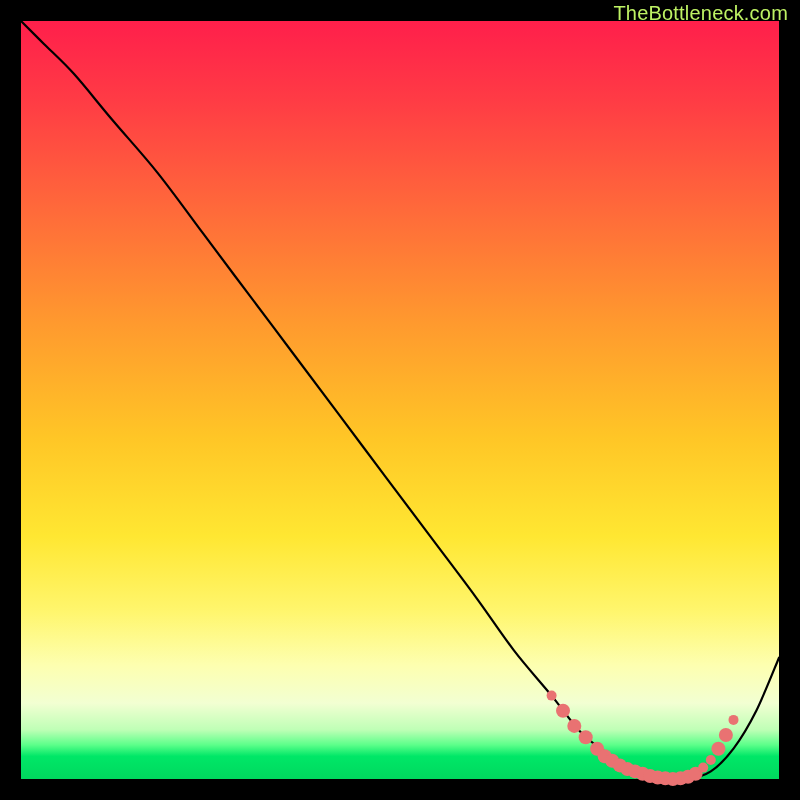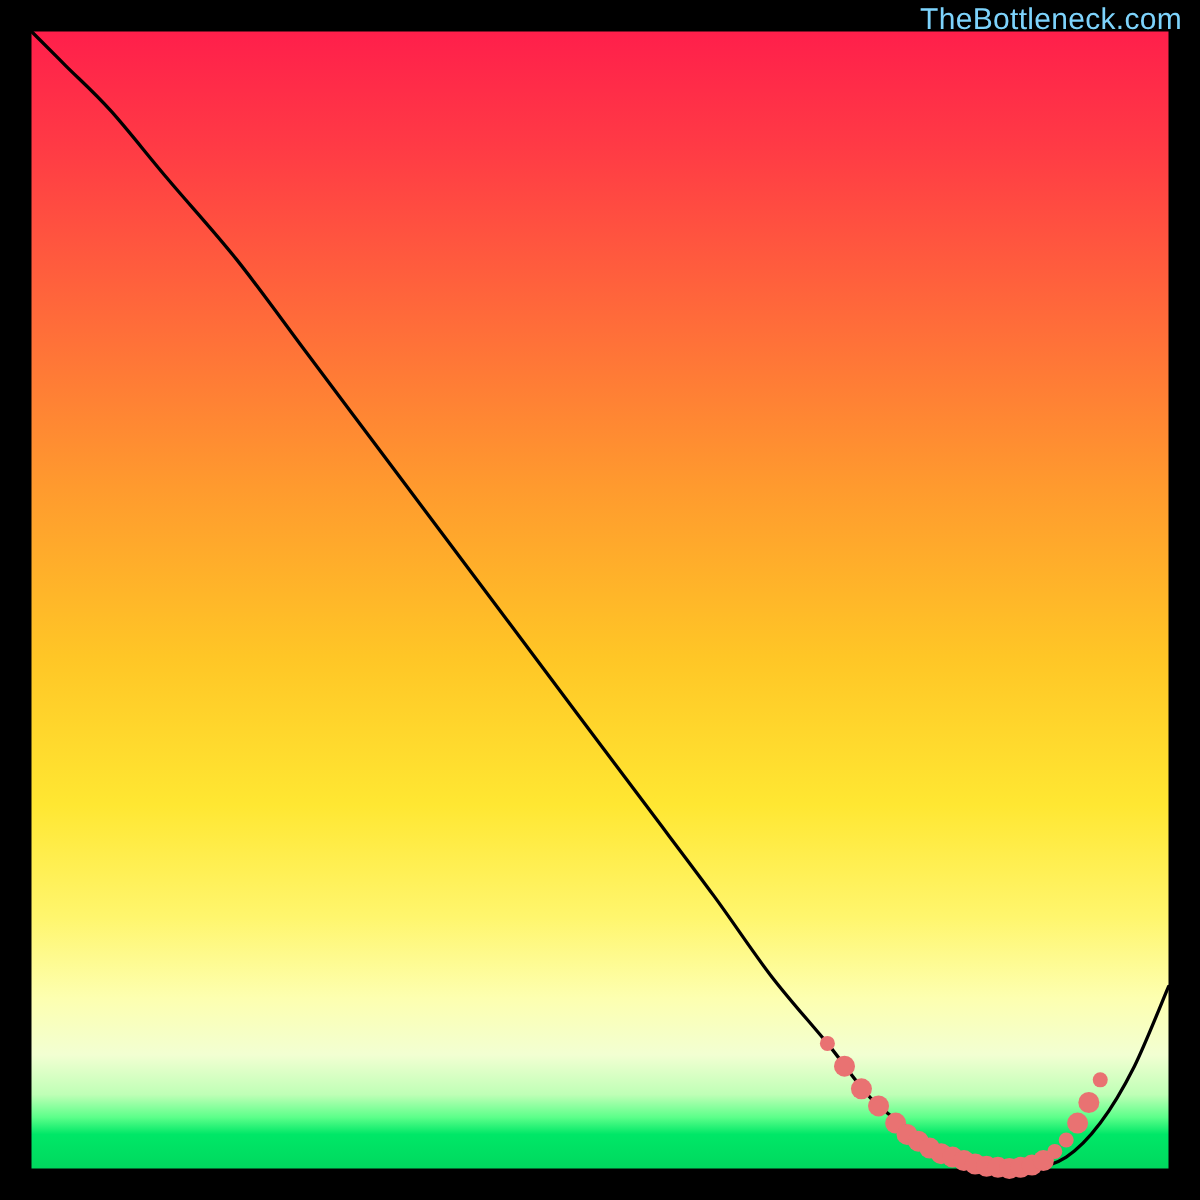--- a/index.html
+++ b/index.html
@@ -38,21 +38,21 @@
       #bfffb6 93.5%,
       #5cff8a 95.5%,
       #00e767 97%,
       #00d85e 100%
     );
   }
   .watermark {
     position: absolute;
     top: 2px;
     right: 12px;
-    color: #7dd3fc;
+    color: #bef264;
     font-size: 20px;
     letter-spacing: 0.2px;
     font-weight: 500;
     user-select: none;
   }
   svg.curve {
     position: absolute;
     left: 0;
     top: 0;
     width: 758px;

